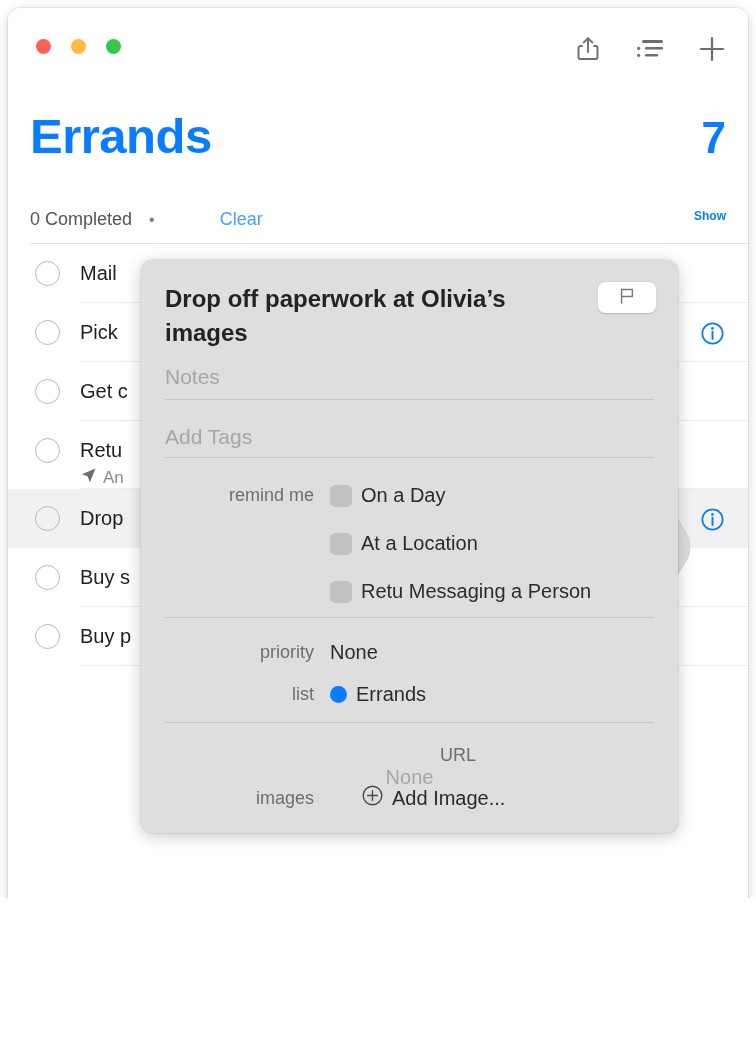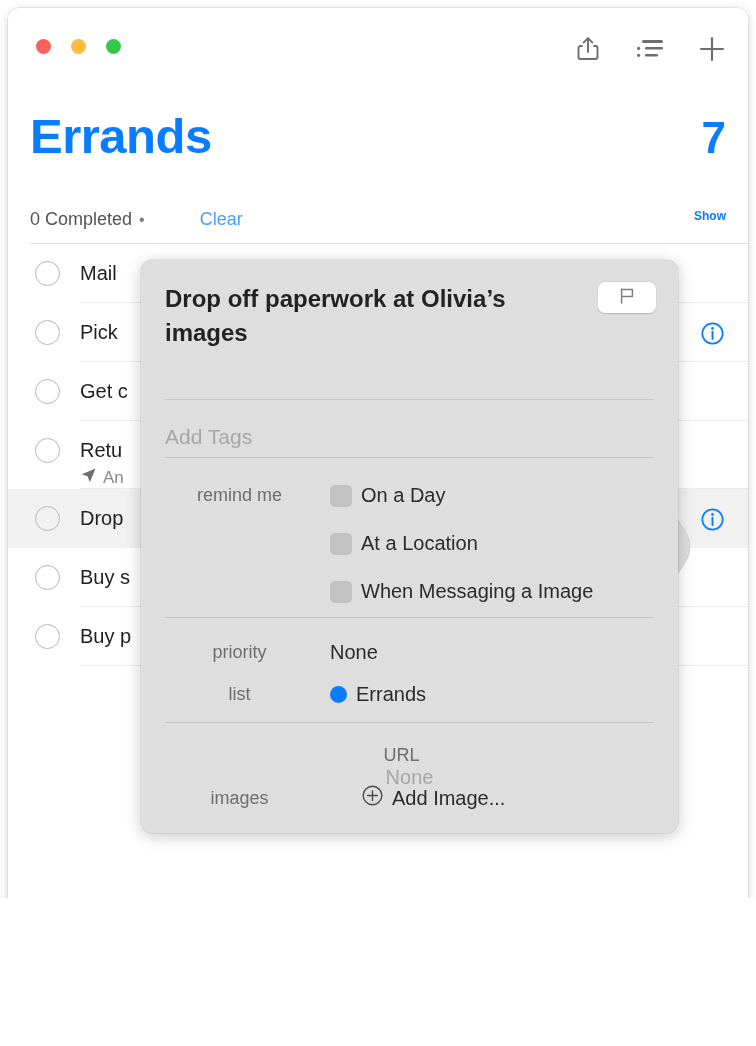--- a/index.html
+++ b/index.html
@@ -99,21 +99,21 @@
     line-height: 56px;
   }
   .subheader {
     position: absolute;
     left: 22px;
     top: 119px;
     font-size: 18px;
     color: #545454;
     display: flex;
     align-items: baseline;
-    gap: 7px;
+    gap: 17px;
   }
   .subheader .dot-sep { color: #7c7c7c; font-size: 16px; }
   .link-blue { color: #4a9dff; cursor: default; margin-left: 48px; }
   .show-link {
     position: absolute;
     right: 22px;
     top: 119px;
     font-size: 12px;
     font-weight: bold;
     color: #0a7cff;
@@ -267,21 +267,21 @@
 
   .field-row {
     position: absolute;
     left: 24px;
     display: flex;
     align-items: center;
     width: 489px;
   }
   .field-label {
     width: 165px;
-    text-align: center;
+    text-align: right;
     padding-right: 16px;
     font-size: 18px;
     color: #6e6e6e;
   }
   .field-value {
     font-size: 20px;
     color: #2b2b2b;
     display: flex;
     align-items: center;
     gap: 9px;
@@ -460,20 +460,21 @@
         <div class="flag-btn">
           <span>
             <svg width="18" height="18" viewBox="0 0 18 18" fill="none">
               <path d="M3.6 2.2 V16" stroke="#7d7d7d" stroke-width="1.5" stroke-linecap="round"></path>
               <path d="M3.6 2.6 H14.4 V9.6 H3.6" stroke="#7d7d7d" stroke-width="1.5" stroke-linejoin="round" fill="none"></path>
             </svg>
           </span>
         </div>
       </div>
 
+      <div class="pop-field pop-notes">Notes</div>
       <div class="pop-line line-1"></div>
 
       <div class="pop-field pop-tags">Add Tags</div>
       <div class="pop-line line-2"></div>
 
       <div class="field-row fr-onday">
         <div class="field-label">remind me</div>
         <div class="field-value">
           <span class="chk"></span>
           <span>On a Day</span>
@@ -485,21 +486,21 @@
         <div class="field-value">
           <span class="chk"></span>
           <span>At a Location</span>
         </div>
       </div>
 
       <div class="field-row fr-msg">
         <div class="field-label"></div>
         <div class="field-value">
           <span class="chk"></span>
-          <span>When Messaging a Image</span>
+          <span>Retu Messaging a Person</span>
         </div>
       </div>
 
       <div class="pop-line line-3"></div>
 
       <div class="field-row fr-priority">
         <div class="field-label">priority</div>
         <div class="field-value">None</div>
       </div>
 

